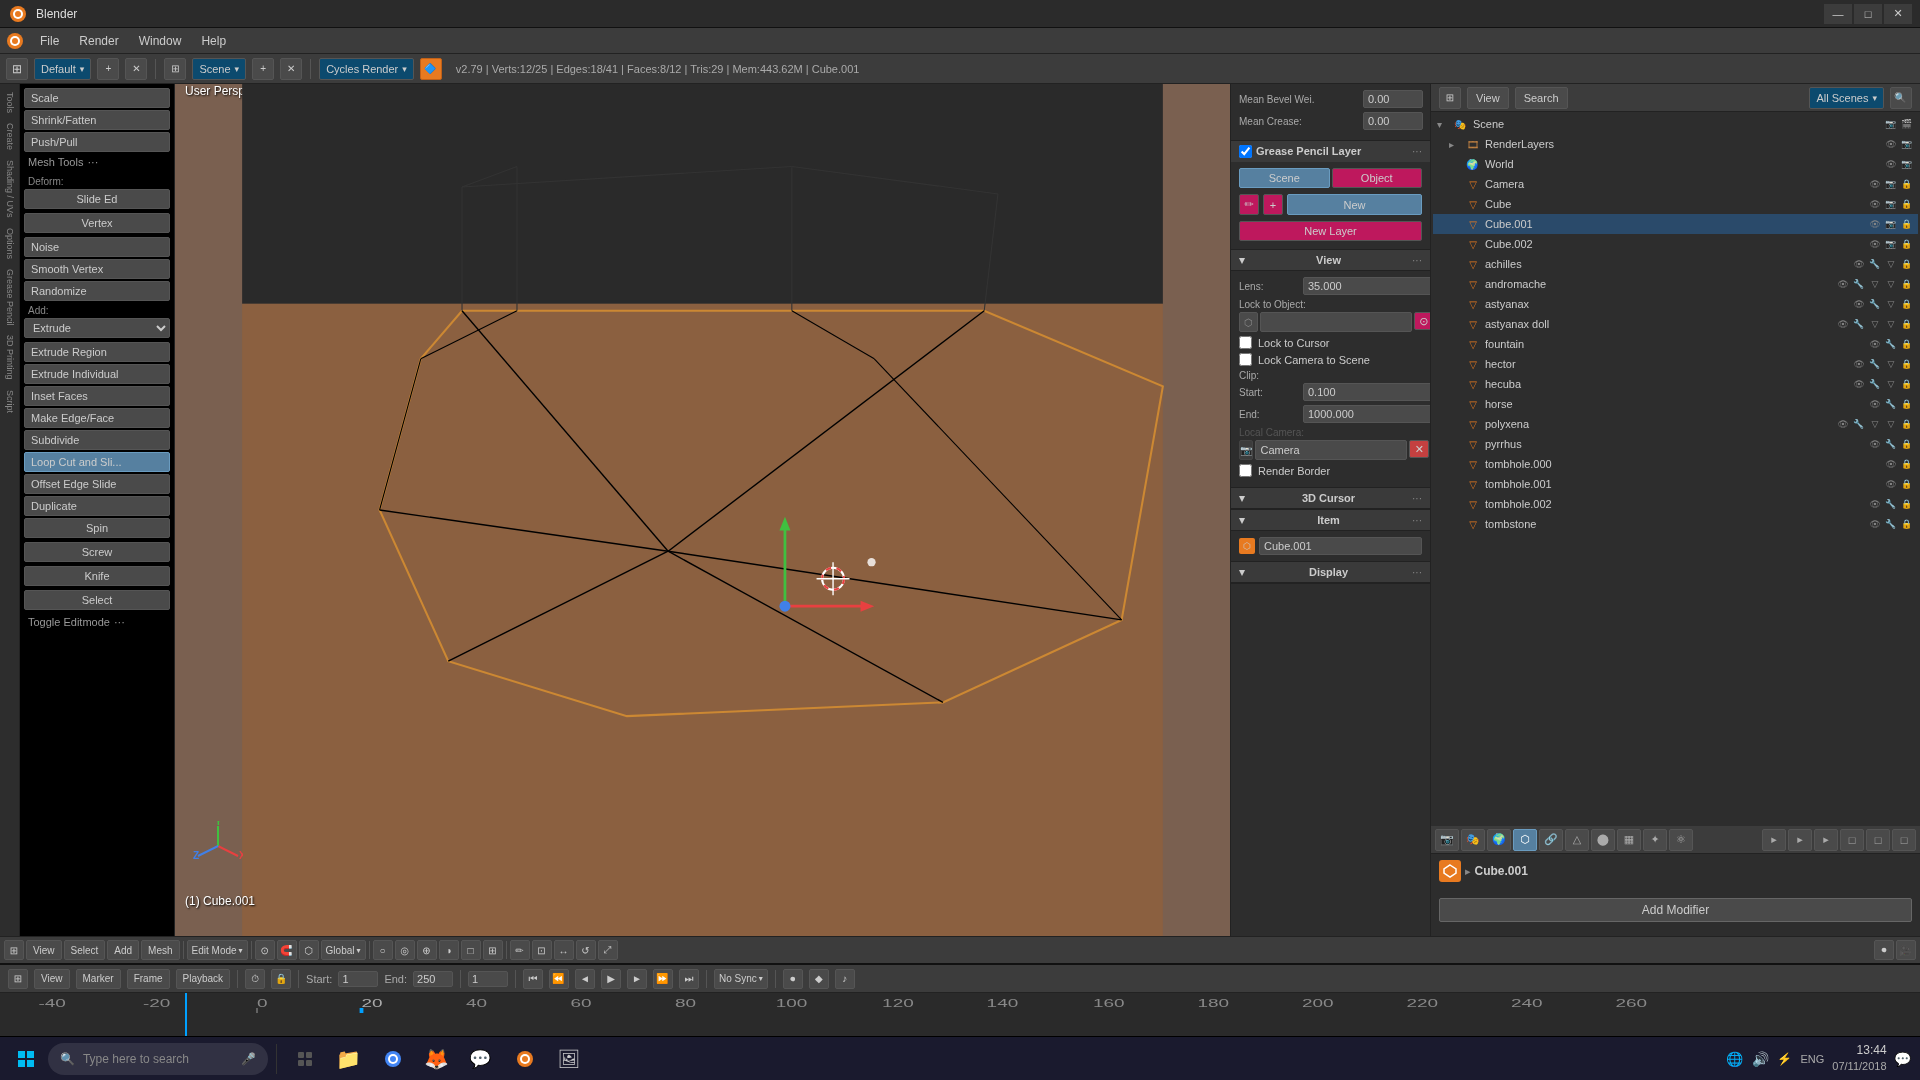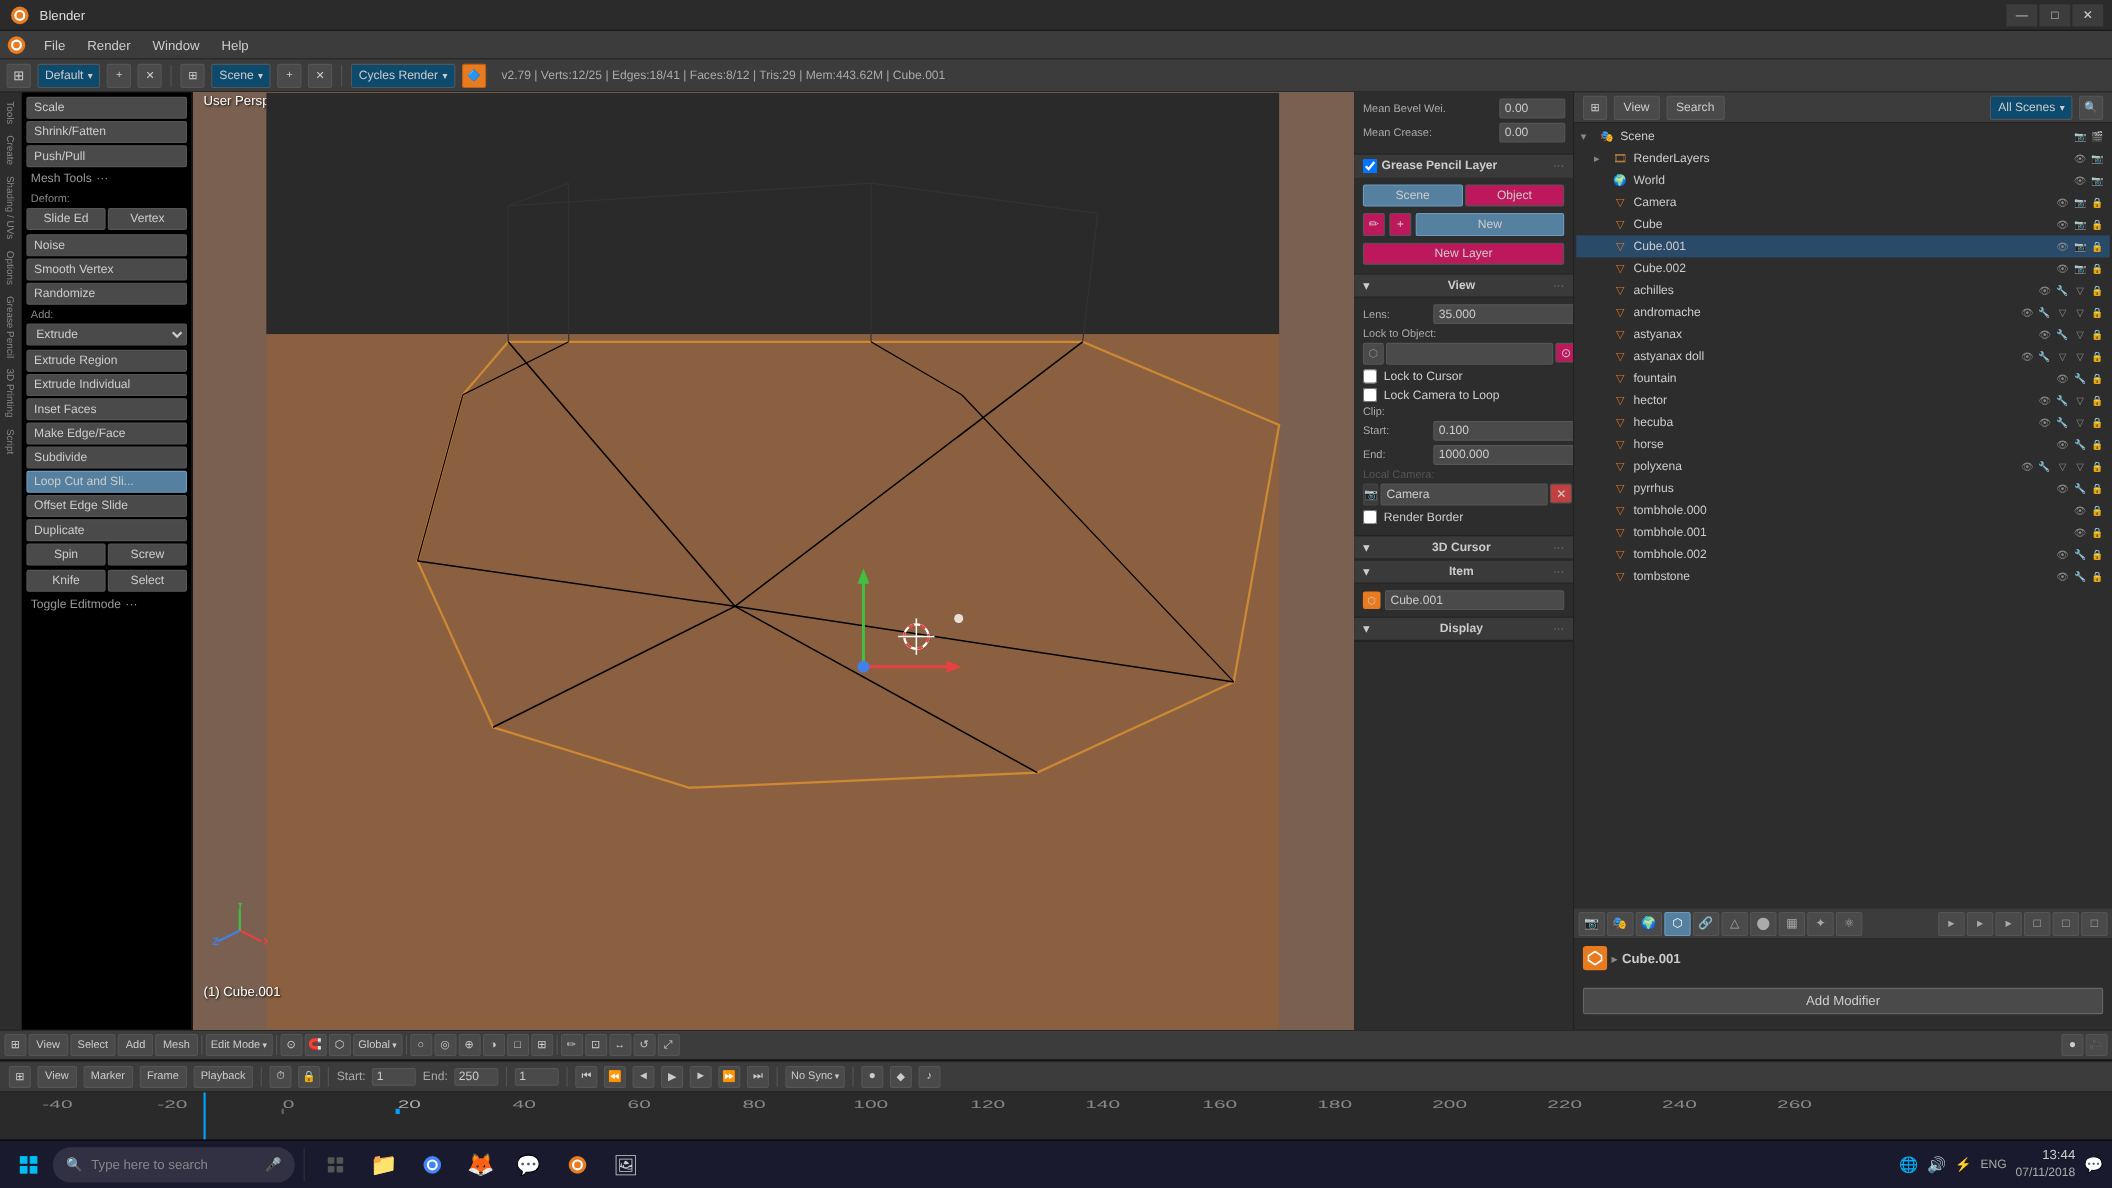--- a/index.html
+++ b/index.html
@@ -28,21 +28,21 @@
 
     
     #left-toolbar { width: 20px; background: #2d2d2d; display: flex; flex-direction: column; align-items: center; padding: 4px 0; border-right: 1px solid #222; gap: 2px; }
     .toolbar-icon-vert { writing-mode: vertical-rl; font-size: 9px; color: #888; cursor: pointer; padding: 4px 2px; border-radius: 2px; }
 
     
     #tools-panel { width: 155px; background: #000000; border-right: 1px solid #222; overflow-y: auto; padding: 4px; }
     .tools-section { margin-bottom: 4px; }
     .tools-section-header { display: flex; align-items: center; gap: 4px; color: #999; font-size: 11px; padding: 2px 4px; cursor: pointer; }
     .tools-btn { width: 100%; background: #4a4a4a; border: 1px solid #555; color: #ccc; padding: 3px 6px; font-size: 11px; cursor: pointer; border-radius: 2px; margin-bottom: 2px; text-align: left; display: block; }
-    .tools-btn-row { display: flex; gap: 2px; margin-bottom: 2px; }
+    .tools-btn-row { display: flex; gap: 2px; margin-bottom: 2px; flex-direction: column; }
     .tools-btn-row .tools-btn { flex: 1; text-align: center; }
     .tools-label { color: #888; font-size: 10px; padding: 2px 4px; }
     .tools-select { width: 100%; background: #4a4a4a; border: 1px solid #555; color: #ccc; padding: 2px 4px; font-size: 11px; border-radius: 2px; margin-bottom: 2px; }
     .active-tool { background: #5680a0 !important; border-color: #6a9cc0 !important; }
 
     
     #viewport { flex: 1; background: #7a6050; position: relative; overflow: hidden; }
     .viewport-header { position: absolute; top: 0; left: 10px; color: #fff; font-size: 12px; text-shadow: 1px 1px 2px #000; }
     .viewport-label { position: absolute; bottom: 28px; left: 10px; color: #fff; font-size: 12px; text-shadow: 1px 1px 2px #000; }
     
@@ -360,21 +360,21 @@
             <input class="rpanel-field" style="flex: 1 1 0%;" value="">
             <button class="rpanel-btn" style="width:20px;padding:0;flex:0 0 20px;">⊙</button>
           </div>
         </div>
         <div class="rpanel-checkbox">
           <input type="checkbox" style="">
           <label class="rpanel-checkbox-label">Lock to Cursor</label>
         </div>
         <div class="rpanel-checkbox">
           <input type="checkbox" style="">
-          <label class="rpanel-checkbox-label">Lock Camera to Loop</label>
+          <label class="rpanel-checkbox-label">Lock Camera to Scene</label>
         </div>
         <div class="rpanel-content" style="padding:0;">
           <div style="font-size:10px;color:#aaa;margin-bottom:2px;">Clip:</div>
           <div class="rpanel-row">
             <span class="rpanel-label">Start:</span>
             <input class="rpanel-field" value="0.100" style="">
           </div>
           <div class="rpanel-row">
             <span class="rpanel-label">End:</span>
             <input class="rpanel-field" value="1000.000" style="">

